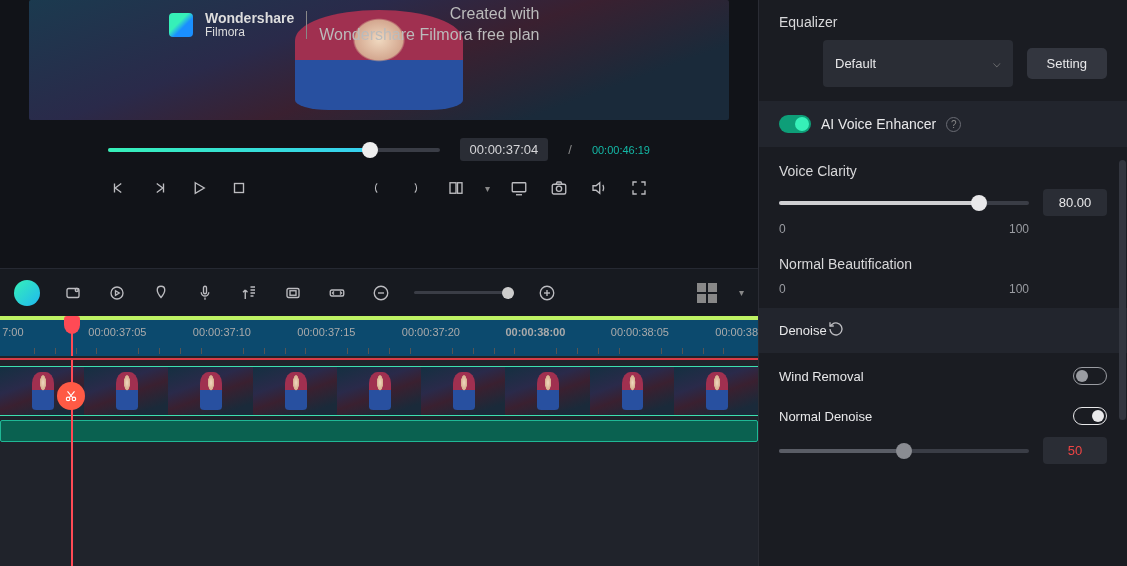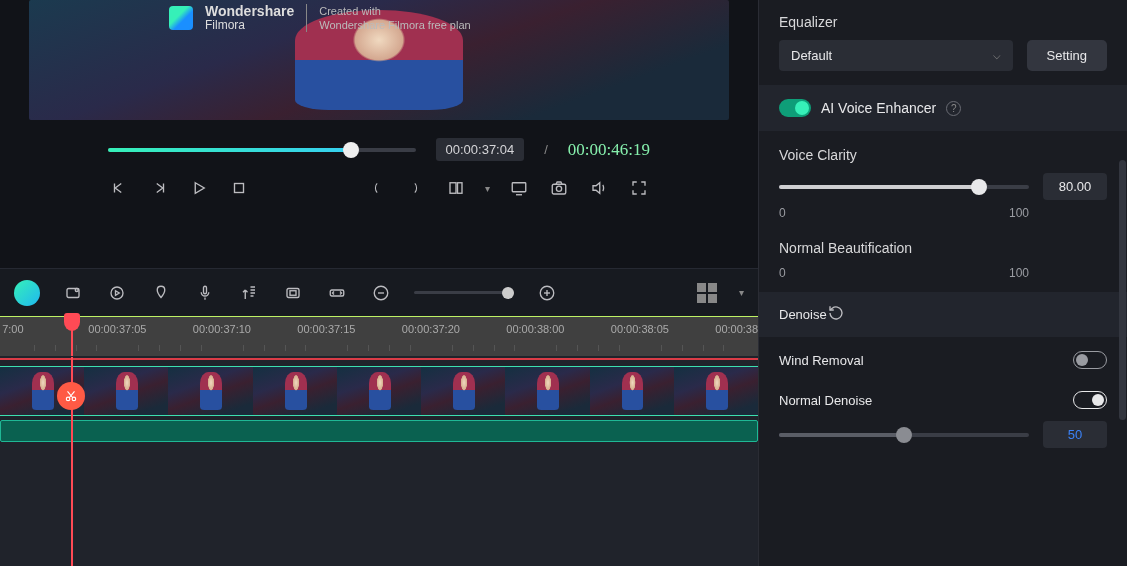--- a/index.html
+++ b/index.html
@@ -55,42 +55,42 @@
 }
 .wlogo {
   width: 24px; height: 24px;
   background: linear-gradient(135deg, #36f0b8 40%, #1a8fff 60%);
   border-radius: 4px;
   position: relative;
 }
 .wbrand { display: flex; flex-direction: column; line-height: 1.1; font-size: 12px; }
 .wbrand .b1 { font-weight: 600; font-size: 14px; }
 .wsep { width:1px; height:28px; background:#888; }
-.wtext { font-size: 11px; color:#bbb; line-height:1.3; }
+.wtext { font-size: 16px; color:#bbb; line-height:1.3;text-align:right; }
 .transport {
   width: 582px;
   padding: 18px 20px 10px 20px;
 }
 .scrub-row { display:flex; align-items:center; gap:20px; }
 .scrub-track {
   flex:1; height:4px; background:#3a3d46; border-radius:2px; position:relative;
 }
 .scrub-fill {
   height:4px; background: linear-gradient(90deg,#36f0b8,#36d0f0);
   border-radius:2px; position:absolute; left:0; top:0;
 }
 .scrub-thumb {
   width:16px; height:16px; background:#eee; border-radius:50%;
   position:absolute; top:-6px; margin-left:-8px;
 }
 .time-badge {
   background:#2a2d35; padding:4px 10px; border-radius:3px; font-size:13px; color:#d5d5d8;
 }
 .time-sep { color:#888; }
-.time-total { color:#86efac; font-size:17px;font-family:Liberation Serif, serif; }
+.time-total { color:#14b8a6; font-size:11px; }
 .controls-row {
   display:flex; align-items:center; gap:18px; margin-top:16px;
 }
 .controls-row .spacer { flex:1; }
 .icon-btn {
   width:22px; height:22px; display:flex; align-items:center; justify-content:center;
   color:#bcbcc0; cursor:pointer;
 }
 .icon-btn svg, .tb-icon svg { stroke:#bcbcc0; stroke-width:1.8; fill:none; width:18px; height:18px; }
 .icon-btn.small svg { width:14px; height:14px; }
@@ -106,21 +106,21 @@
   border-radius:50%;
 }
 .zoom-track {
   flex:0 0 100px; height:3px; background:#3a3d46; border-radius:2px; position:relative;
 }
 .zoom-thumb { width:12px; height:12px; background:#ccc; border-radius:50%; position:absolute; top:-4.5px; }
 .grid-icon { width:20px; height:20px; display:grid; grid-template-columns:1fr 1fr; gap:2px; }
 .grid-icon span { background:#888; }
 .chev-down { font-size:10px; color:#888; }
 .ruler {
-  position:relative; height:40px; background:#404040; border-top:1px solid #bef264;
+  position:relative; height:40px; background:#0c4a6e; border-top:4px solid #bef264;
 }
 .playhead {
   position:absolute; top:0; bottom:0; width:2px; background:#ff4a55; z-index:5;
 }
 .playhead-line {
   position:absolute; top:40px; width:2px; background:#ff4a55; height:210px;
 }
 .playhead-handle {
   position:absolute; top:-4px; left:-7px; width:16px; height:18px;
   background:#ff4a55; border-radius:3px 3px 50% 50%;
@@ -148,22 +148,22 @@
 .cut-badge {
   position:absolute; top:26px; width:28px; height:28px; background:#ff5a45;
   border-radius:50%; display:flex; align-items:center; justify-content:center; z-index:6;
 }
 .cut-badge svg { stroke:#fff; fill:none; stroke-width:2; width:14px; height:14px; }
 
 .panel-section { padding: 14px 0; }
 .panel-label { font-size:14px; color:#d8d8da; margin-bottom:10px; }
 .eq-row { display:flex; gap:14px; align-items:center; }
 .select {
-  flex:1; background:#2a2d35; padding:8px 12px; border-radius:4px;
-  display:flex; justify-content:space-between; align-items:center; cursor:pointer;
+  flex:1; background:#2a2d35; padding:16px 12px; border-radius:4px;
+  display:flex; justify-content:space-between; align-items:center; cursor:pointer;margin-left:44px;
 }
 .btn {
   background:#33363f; padding:8px 20px; border-radius:5px; cursor:pointer; color:#e8e8ea;
 }
 .feature-bar {
   margin: 0 -20px; padding:14px 20px; background:#22252d;
   display:flex; align-items:center; gap:10px;
 }
 .toggle {
   width:32px; height:18px; background:#0e9e78; border-radius:9px; position:relative; cursor:pointer;
@@ -180,21 +180,21 @@
   flex:1; height:4px; background:#3a3d46; border-radius:2px; position:relative;
 }
 .slider-fill { position:absolute; left:0; top:0; height:4px; background:#cfcfd2; border-radius:2px; }
 .slider-thumb { position:absolute; top:-6px; width:16px; height:16px; background:#e8e8ea; border-radius:50%; margin-left:-8px; }
 .slider-track.disabled .slider-fill { background:#5a5d66; }
 .slider-track.disabled .slider-thumb { background:#8a8c92; }
 .value-box {
   width:64px; background:#2a2d35; padding:6px 0; border-radius:4px;
   text-align:center; font-size:13px;
 }
-.value-box.disabled { color:#3b82f6; }
+.value-box.disabled { color:#ef4444; }
 .range-labels { display:flex; justify-content:space-between; font-size:12px; color:#9a9ca2; margin-top:6px; width: calc(100% - 78px); }
 .denoise-header {
   margin:8px -20px 0; padding:12px 20px; background:#22252d;
   display:flex; align-items:center;
 }
 .reset-ic svg { stroke:#bcbcc0; fill:none; width:18px; height:18px; stroke-width:1.8; }
 .toggle-row { display:flex; justify-content:space-between; align-items:center; padding:14px 0 4px; }
 .pill-toggle {
   width:34px; height:18px; border:1.5px solid #9a9ca2; border-radius:10px; position:relative; cursor:pointer;
 }
@@ -392,21 +392,21 @@
         <div class="tick" style="left: 43.0571%;">00:00:37:15</div>
         <div style="position: absolute; left: 45.8143%; top: 28px; width: 1px; height: 6px; background: rgb(85, 85, 85);"></div>
         <div style="position: absolute; left: 48.5714%; top: 28px; width: 1px; height: 6px; background: rgb(85, 85, 85);"></div>
         <div style="position: absolute; left: 51.3286%; top: 28px; width: 1px; height: 6px; background: rgb(85, 85, 85);"></div>
         <div style="position: absolute; left: 54.0857%; top: 28px; width: 1px; height: 6px; background: rgb(85, 85, 85);"></div>
         <div class="tick" style="left: 56.8429%;">00:00:37:20</div>
         <div style="position: absolute; left: 59.6%; top: 28px; width: 1px; height: 6px; background: rgb(85, 85, 85);"></div>
         <div style="position: absolute; left: 62.3571%; top: 28px; width: 1px; height: 6px; background: rgb(85, 85, 85);"></div>
         <div style="position: absolute; left: 65.1143%; top: 28px; width: 1px; height: 6px; background: rgb(85, 85, 85);"></div>
         <div style="position: absolute; left: 67.8714%; top: 28px; width: 1px; height: 6px; background: rgb(85, 85, 85);"></div>
-        <div class="tick" style="left: 70.6286%;">00:00:38:00</div>
+        <div class="tick" style="left: 70.6286%; font-weight: bold;">00:00:38:00</div>
         <div style="position: absolute; left: 73.3857%; top: 28px; width: 1px; height: 6px; background: rgb(85, 85, 85);"></div>
         <div style="position: absolute; left: 76.1429%; top: 28px; width: 1px; height: 6px; background: rgb(85, 85, 85);"></div>
         <div style="position: absolute; left: 78.9%; top: 28px; width: 1px; height: 6px; background: rgb(85, 85, 85);"></div>
         <div style="position: absolute; left: 81.6571%; top: 28px; width: 1px; height: 6px; background: rgb(85, 85, 85);"></div>
         <div class="tick" style="left: 84.4143%;">00:00:38:05</div>
         <div style="position: absolute; left: 87.1714%; top: 28px; width: 1px; height: 6px; background: rgb(85, 85, 85);"></div>
         <div style="position: absolute; left: 89.9286%; top: 28px; width: 1px; height: 6px; background: rgb(85, 85, 85);"></div>
         <div style="position: absolute; left: 92.6857%; top: 28px; width: 1px; height: 6px; background: rgb(85, 85, 85);"></div>
         <div style="position: absolute; left: 95.4429%; top: 28px; width: 1px; height: 6px; background: rgb(85, 85, 85);"></div>
         <div class="tick" style="left: 98.2%;">00:00:38:10</div>

